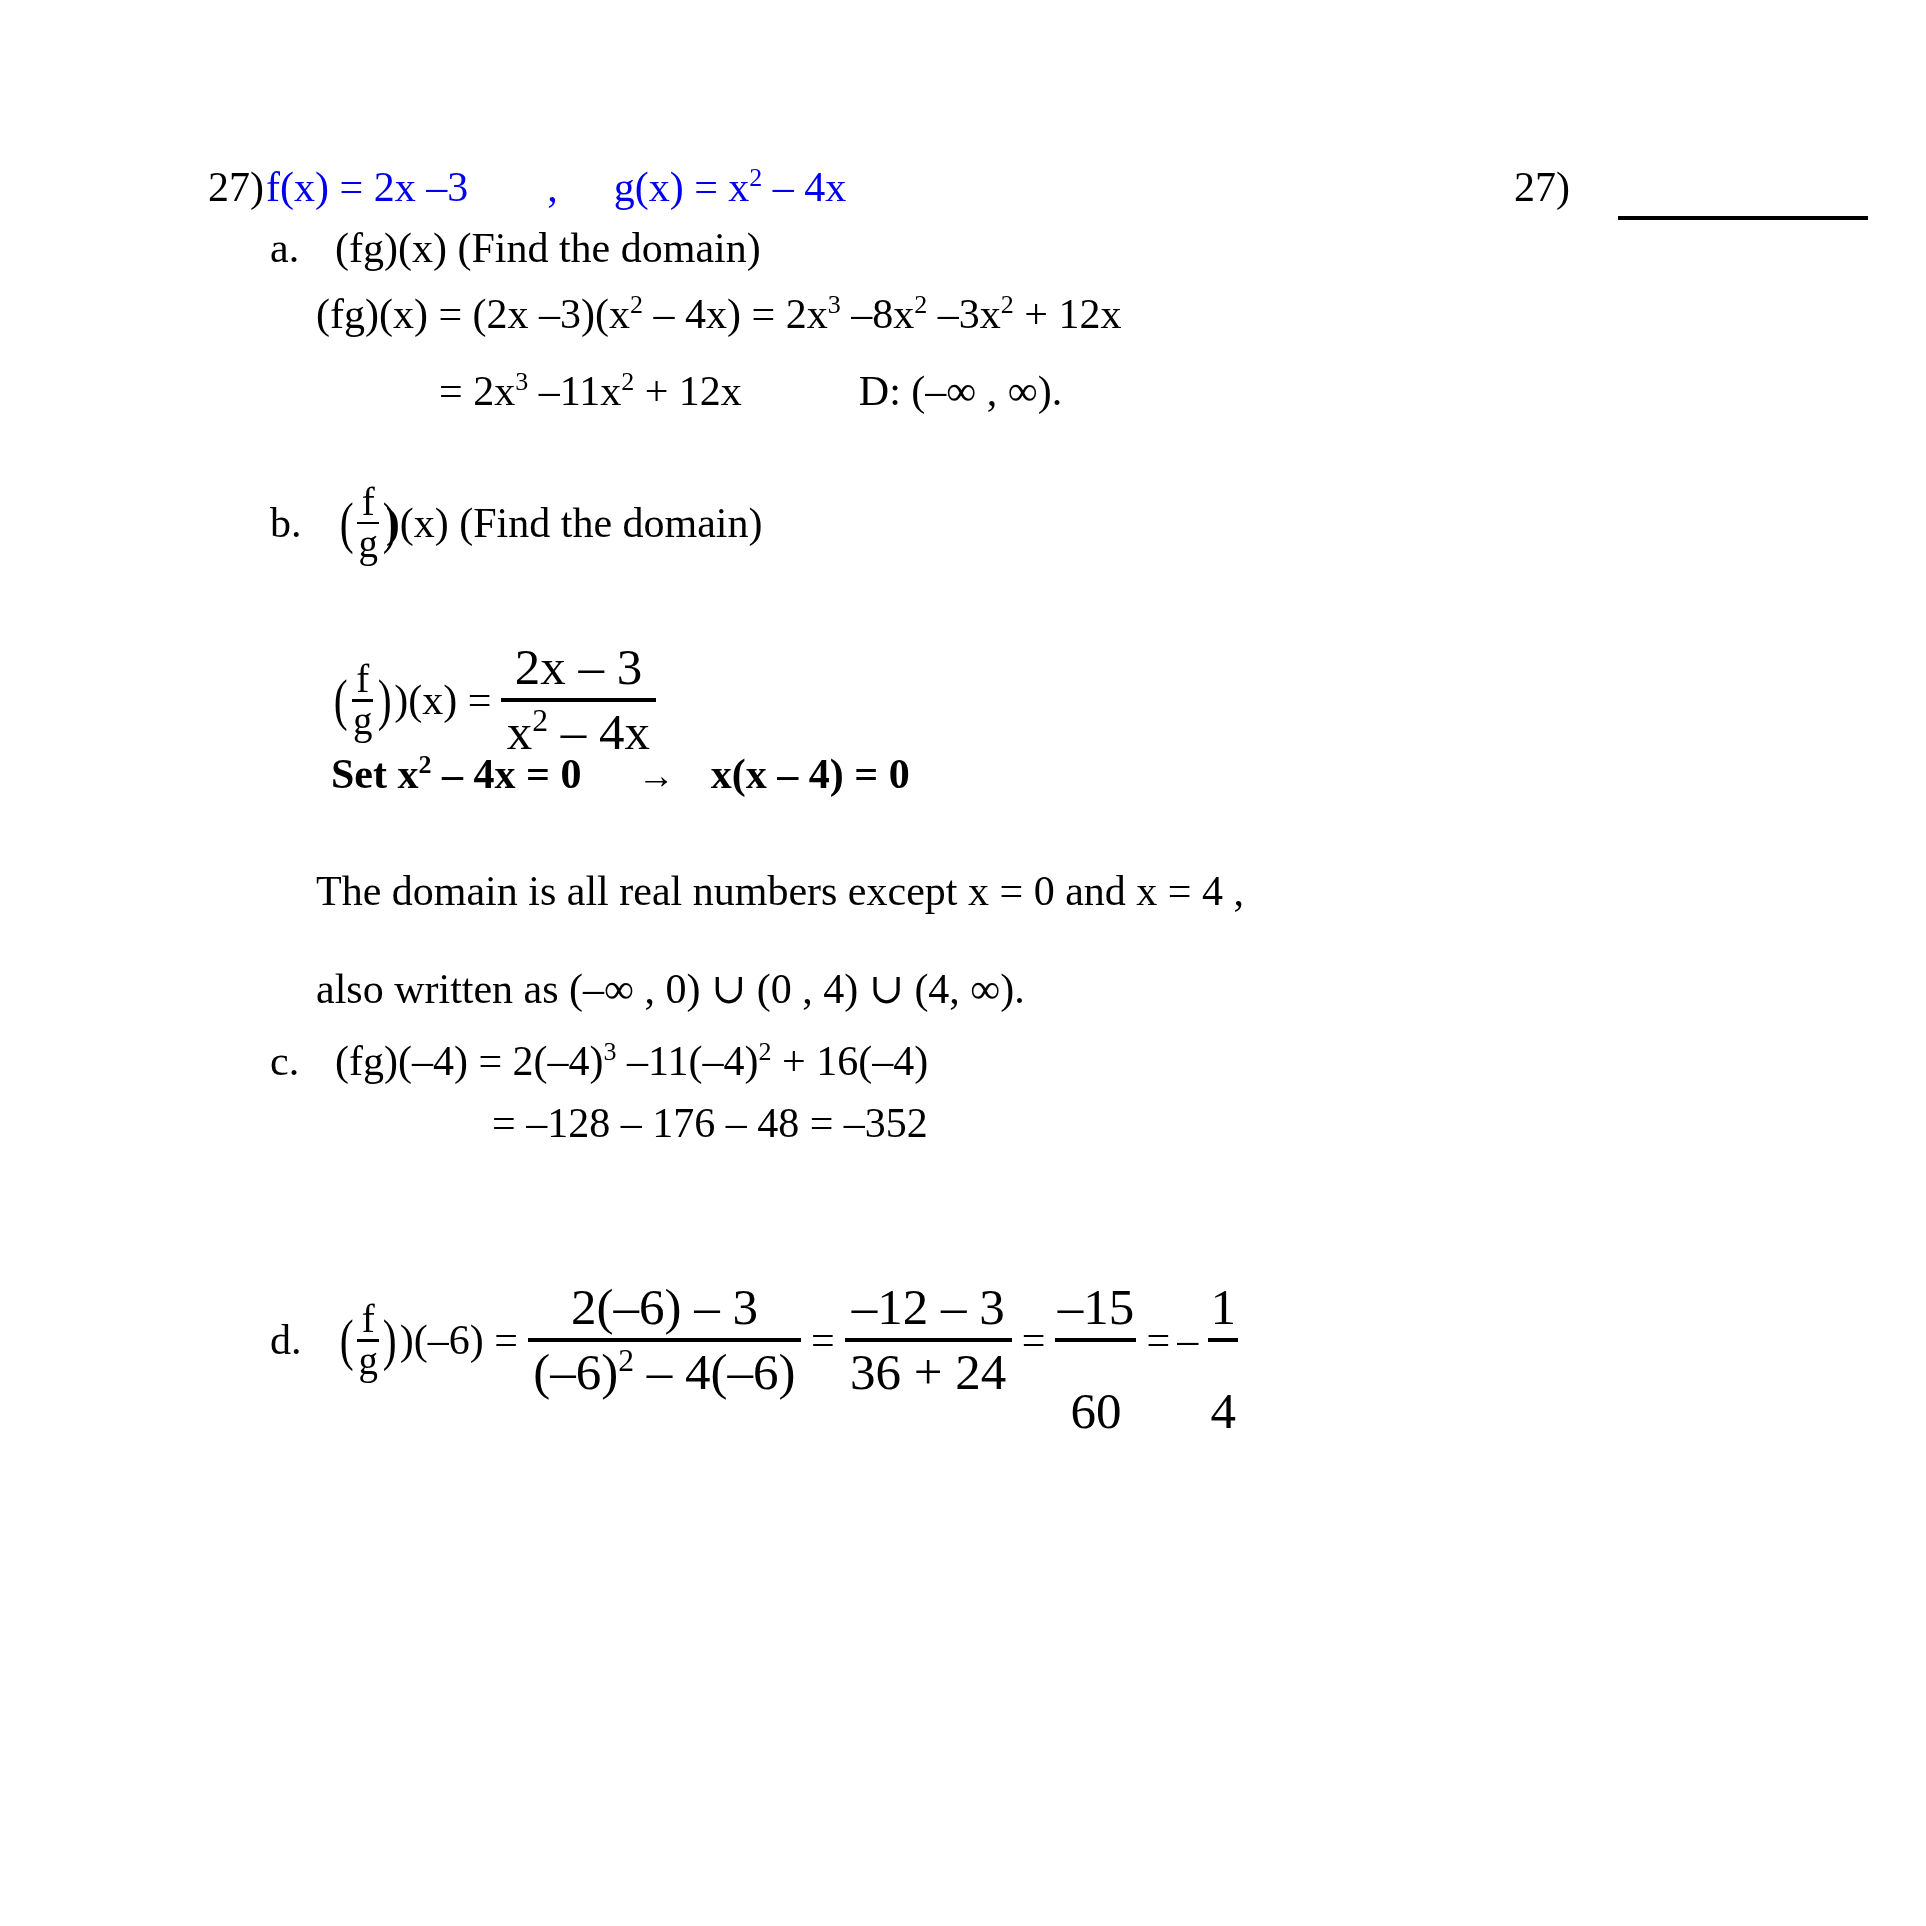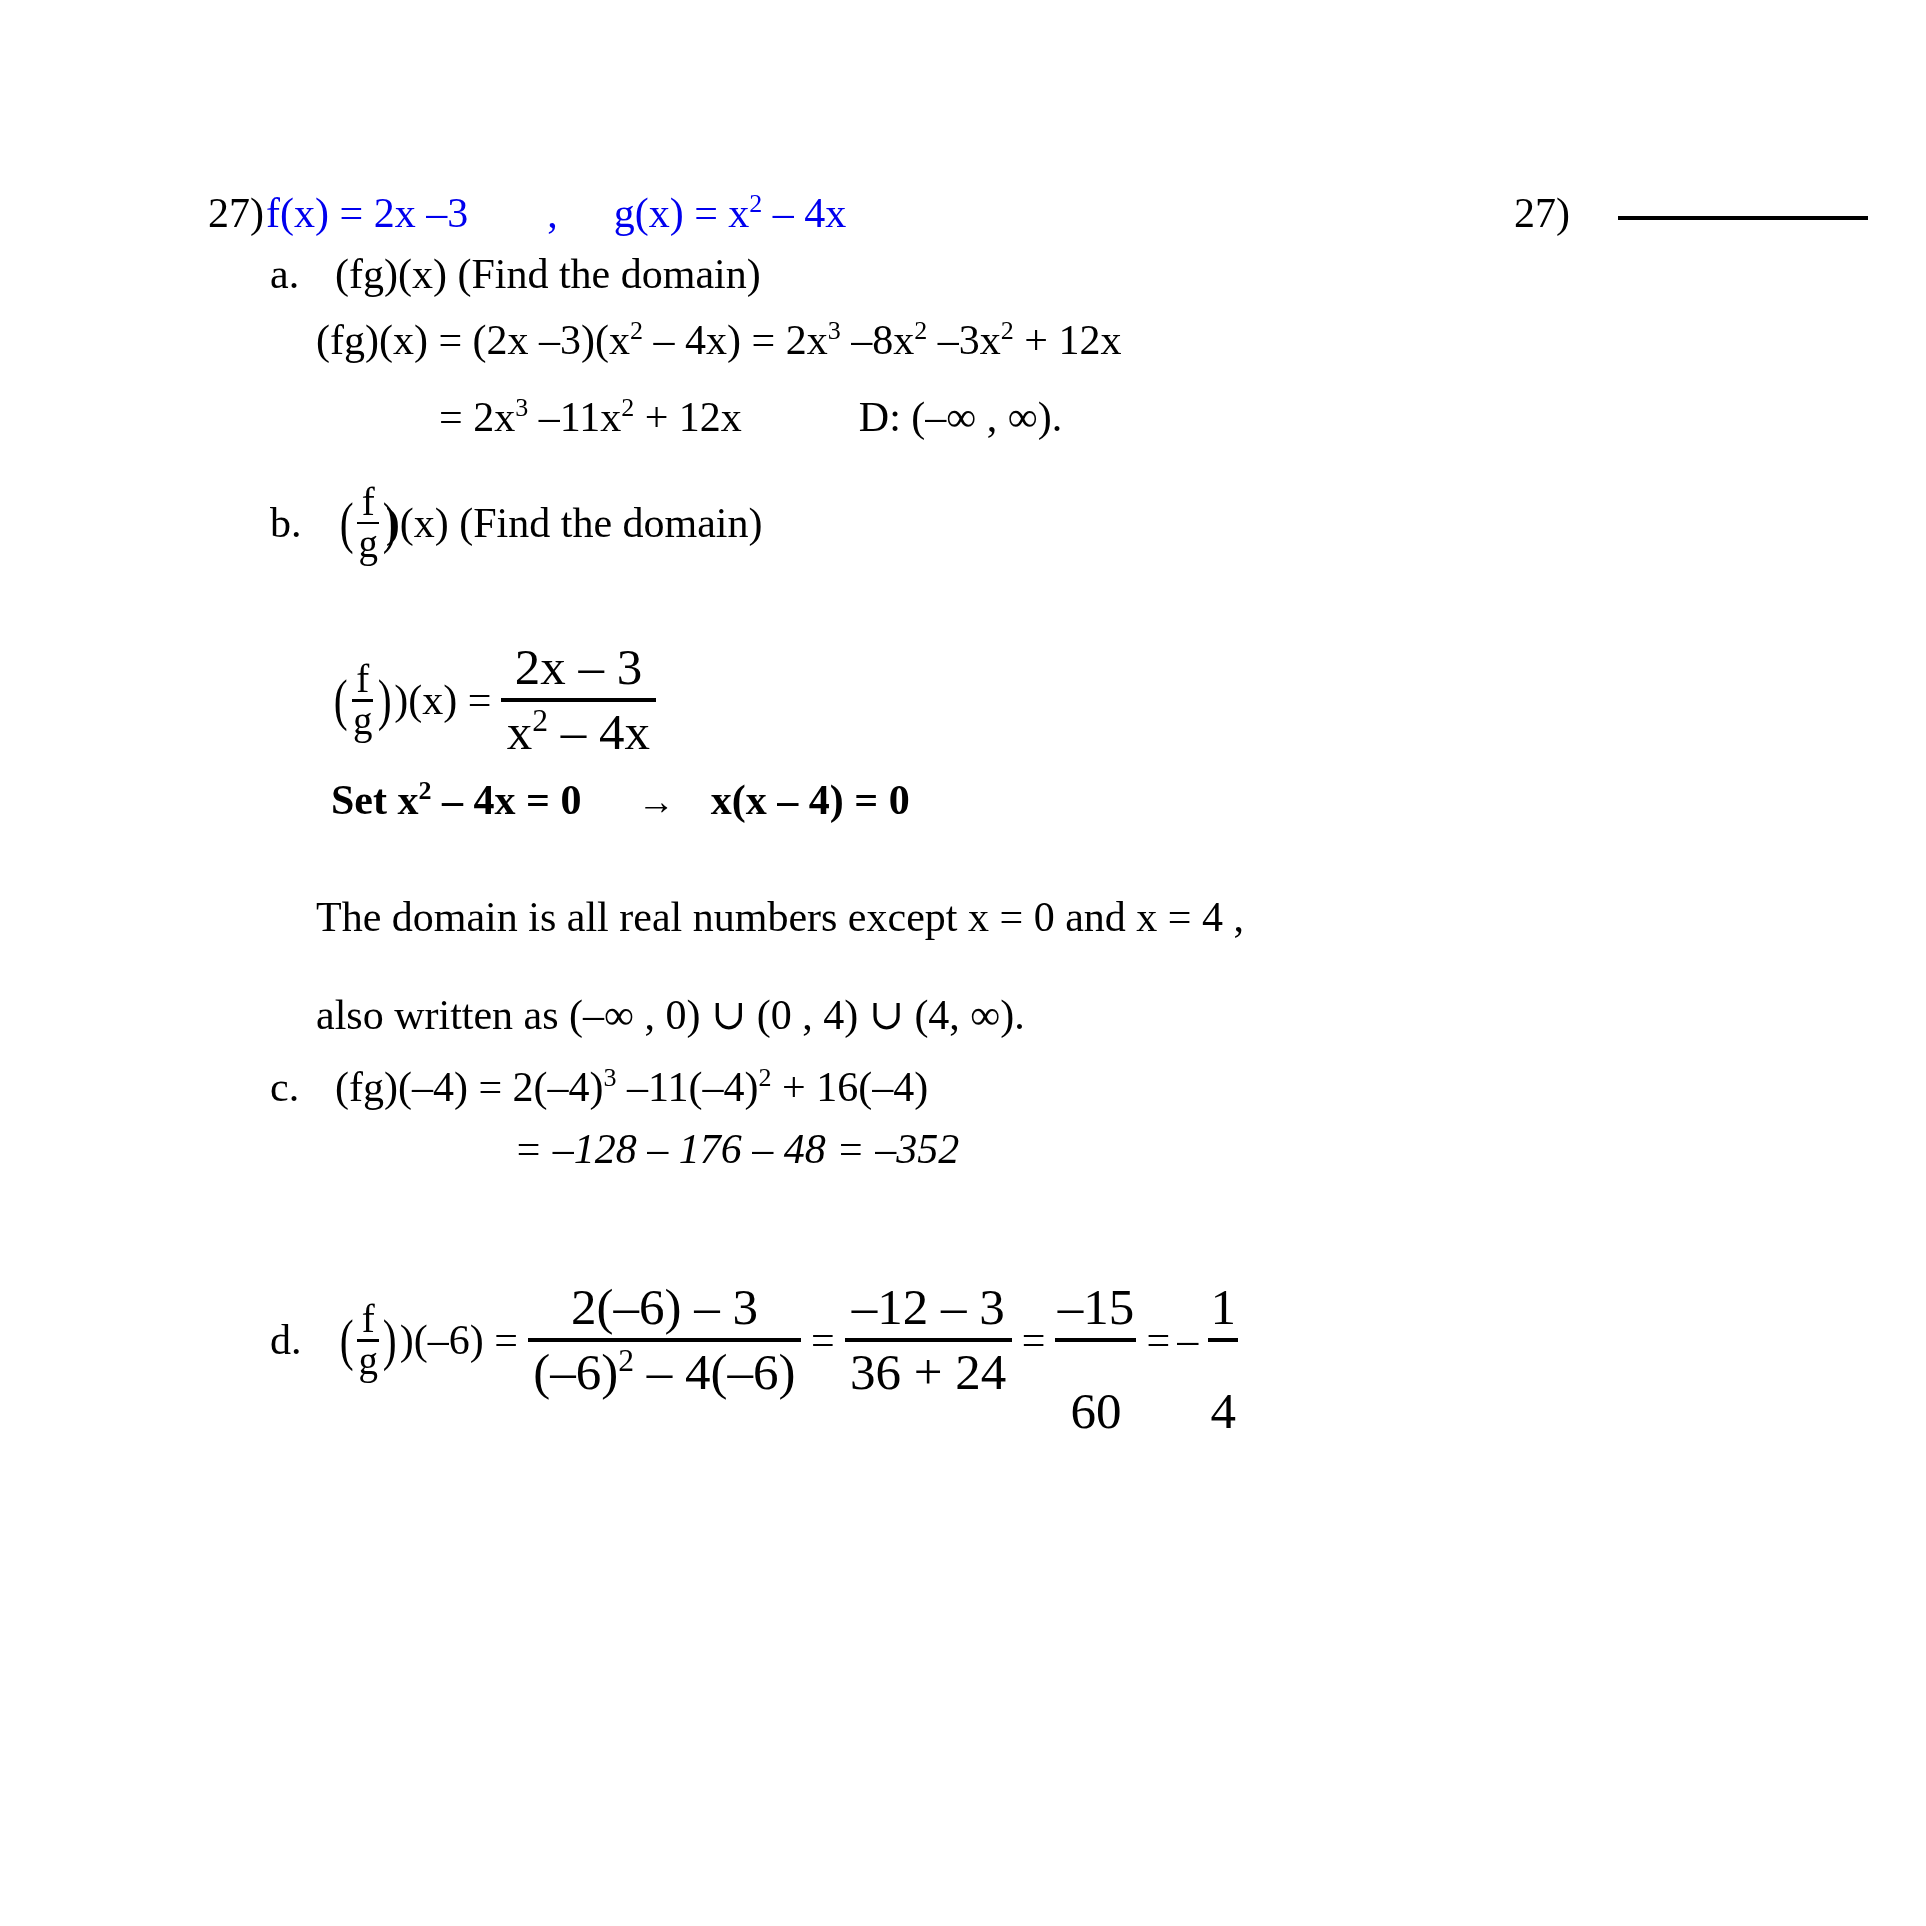--- a/index.html
+++ b/index.html
@@ -23,21 +23,20 @@
     height: 2542px;
     background: #ffffff;
   }
 
   
   .ln {
     position: absolute;
     white-space: nowrap;
     font-size: 42px;
     line-height: 1;
-    margin-top: 26px;
   }
   .blue { color: #0000EE; }
 
   sup.exp {
     font-size: 0.62em;
     vertical-align: super;
     line-height: 0;
   }
 
   .sp-s  { display: inline-block; width: 7px; }
@@ -198,21 +197,21 @@
   </div>
 
 
   <div class="ln" style="left:316px; top:870px;">The domain is all real numbers except x = 0 and x = 4 ,</div>
   <div class="ln" style="left:316px; top:968px;">also written as (–∞ , 0) ∪ (0 , 4) ∪ (4, ∞).</div>
 
   <div class="ln" style="left:270px; top:1040px;">c.</div>
   <div class="ln" style="left:335px; top:1040px;">
     <span>(fg)(–4) = 2(–4)</span><sup class="exp">3</sup><span> –11(–4)</span><sup class="exp">2</sup><span> + 16(–4)</span>
   </div>
-  <div class="ln" style="left:514px; top:1102px;font-style:italic;">= –128 – 176 – 48 = –352</div>
+  <div class="ln" style="left:492px; top:1102px;">= –128 – 176 – 48 = –352</div>
 
   <div class="eqline" style="left:270px; top:1240px;">
     <span>d.</span>
     <span class="sp-l"></span>
     <span class="fgwrap">
       <span class="paren-tall">(</span>
       <span class="smallfrac">
         <span class="num">f</span>
         <span class="bar"></span>
         <span class="den">g</span>

